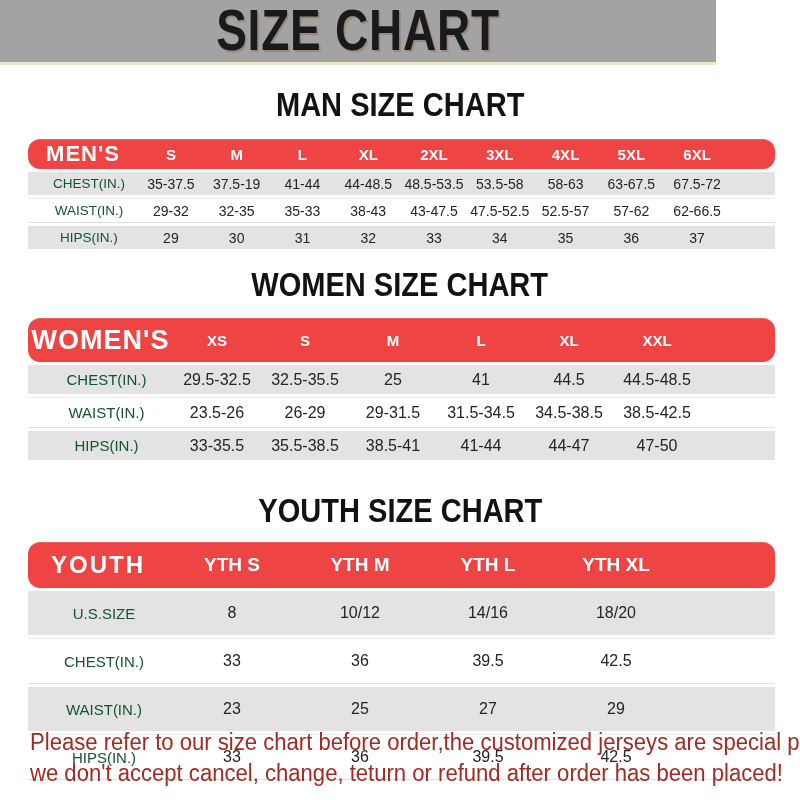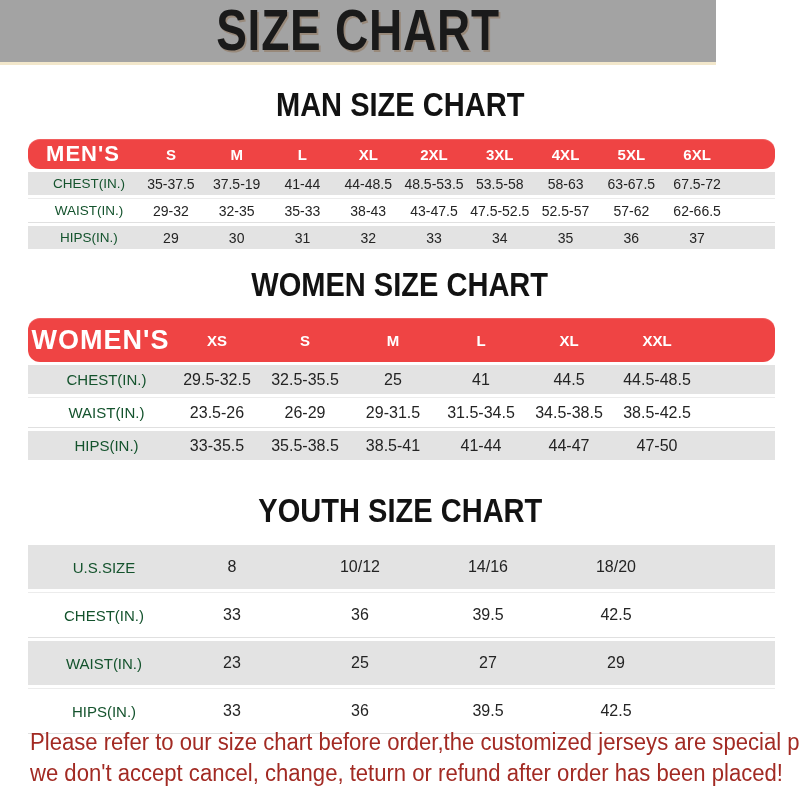--- a/index.html
+++ b/index.html
@@ -173,20 +173,27 @@
       <span class="cell">41-44</span>
       <span class="cell">44-47</span>
       <span class="cell">47-50</span>
     </div>
   </div>
 
 <div class="sec-title" id="title-youth">
   <span>YOUTH SIZE CHART</span>
 </div>
 <div class="size-table" id="table-youth">
+    <div class="trow thead">
+      <span class="hlabel">YOUTH</span>
+      <span class="hcol">YTH S</span>
+      <span class="hcol">YTH M</span>
+      <span class="hcol">YTH L</span>
+      <span class="hcol">YTH XL</span>
+    </div>
     <div class="trow drow gray">
       <span class="rlabel">U.S.SIZE</span>
       <span class="cell">8</span>
       <span class="cell">10/12</span>
       <span class="cell">14/16</span>
       <span class="cell">18/20</span>
     </div>
     <div class="trow drow white">
       <span class="rlabel">CHEST(IN.)</span>
       <span class="cell">33</span>

